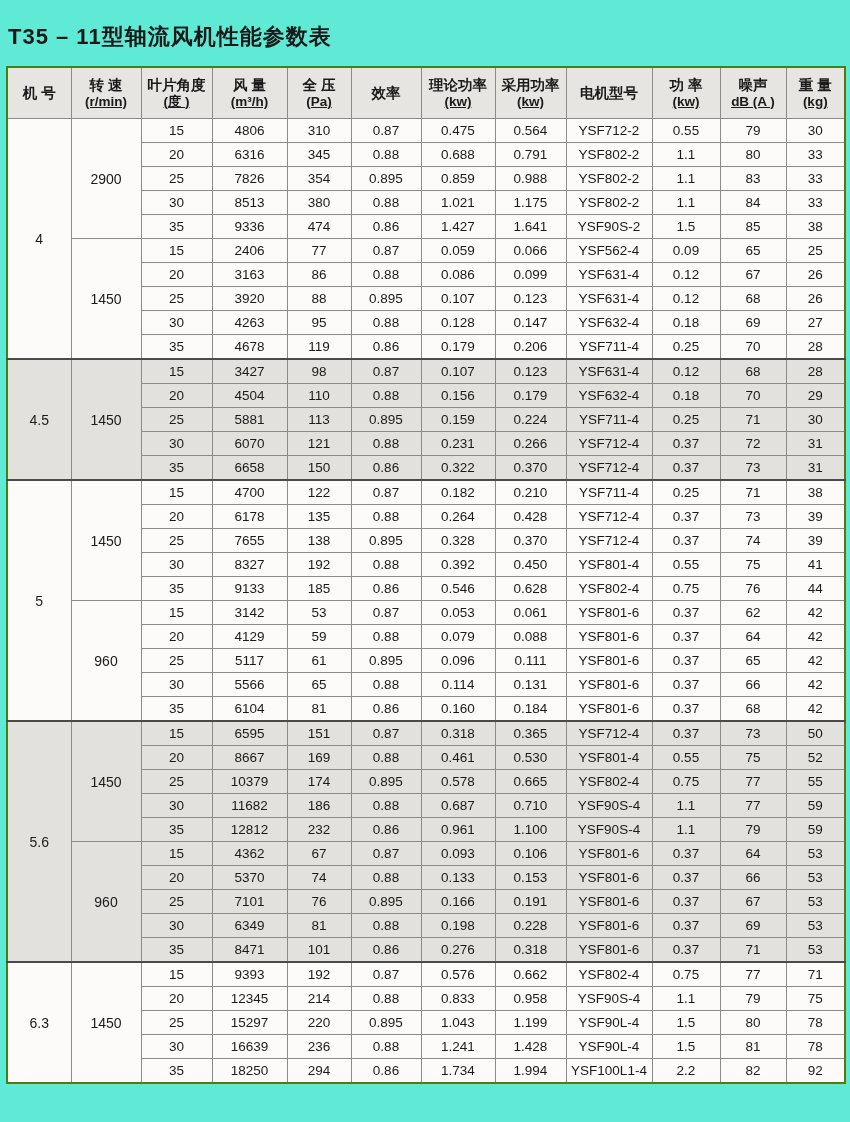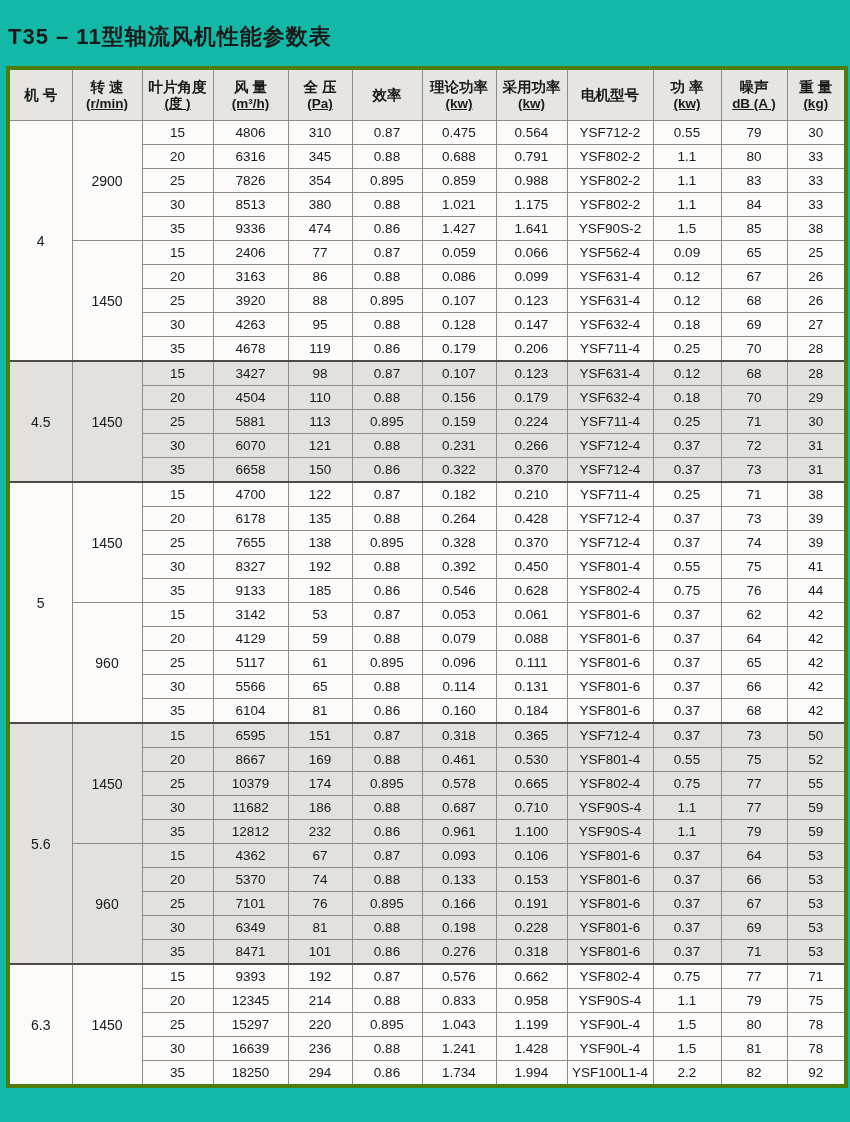--- a/index.html
+++ b/index.html
@@ -7,33 +7,33 @@
     padding: 0;
     background: #f3f1ee;
     font-family: "Liberation Sans", "DejaVu Sans", sans-serif;
     color: #1a1a1a;
   }
   .page {
     width: 850px;
     height: 1122px;
     box-sizing: border-box;
     padding: 14px 6px 0 6px;
-    background: #14b8a6;
+    background: #5eead4;
   }
   .doc-title {
     font-size: 22px;
     font-weight: bold;
     margin: 8px 2px 14px 2px;
     letter-spacing: 1px;
   }
   table.perf {
     border-collapse: collapse;
     table-layout: fixed;
     width: 838px;
-    border: 4px solid #4d7c0f;
+    border: 2px solid #4d7c0f;
   }
   table.perf th, table.perf td {
     border: 1px solid #8d8b88;
     text-align: center;
     vertical-align: middle;
     padding: 0;
     overflow: hidden;
     white-space: nowrap;
   }
   thead th {

